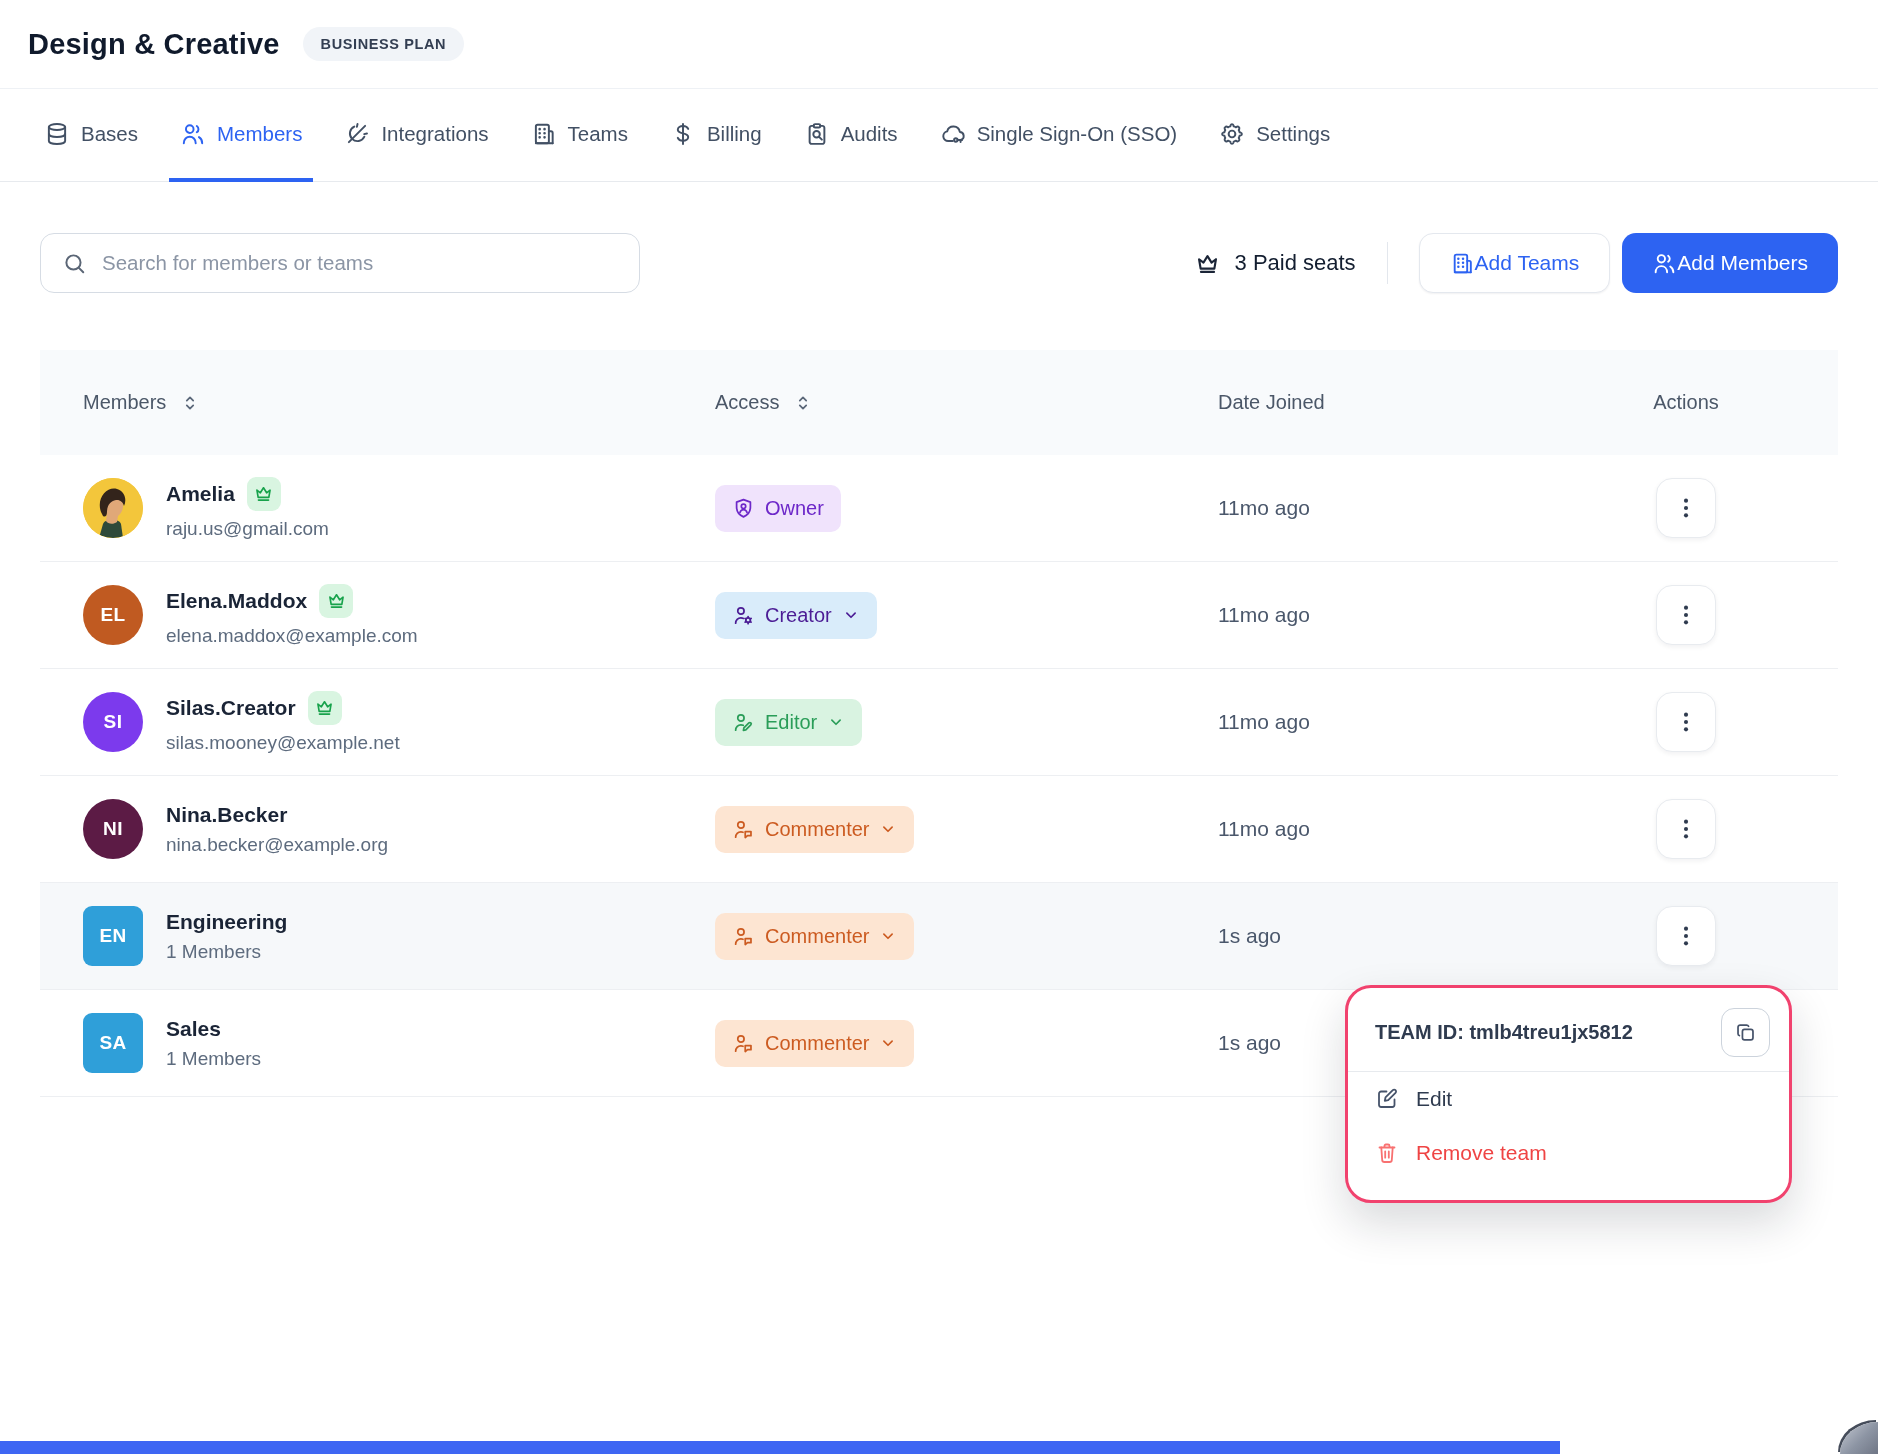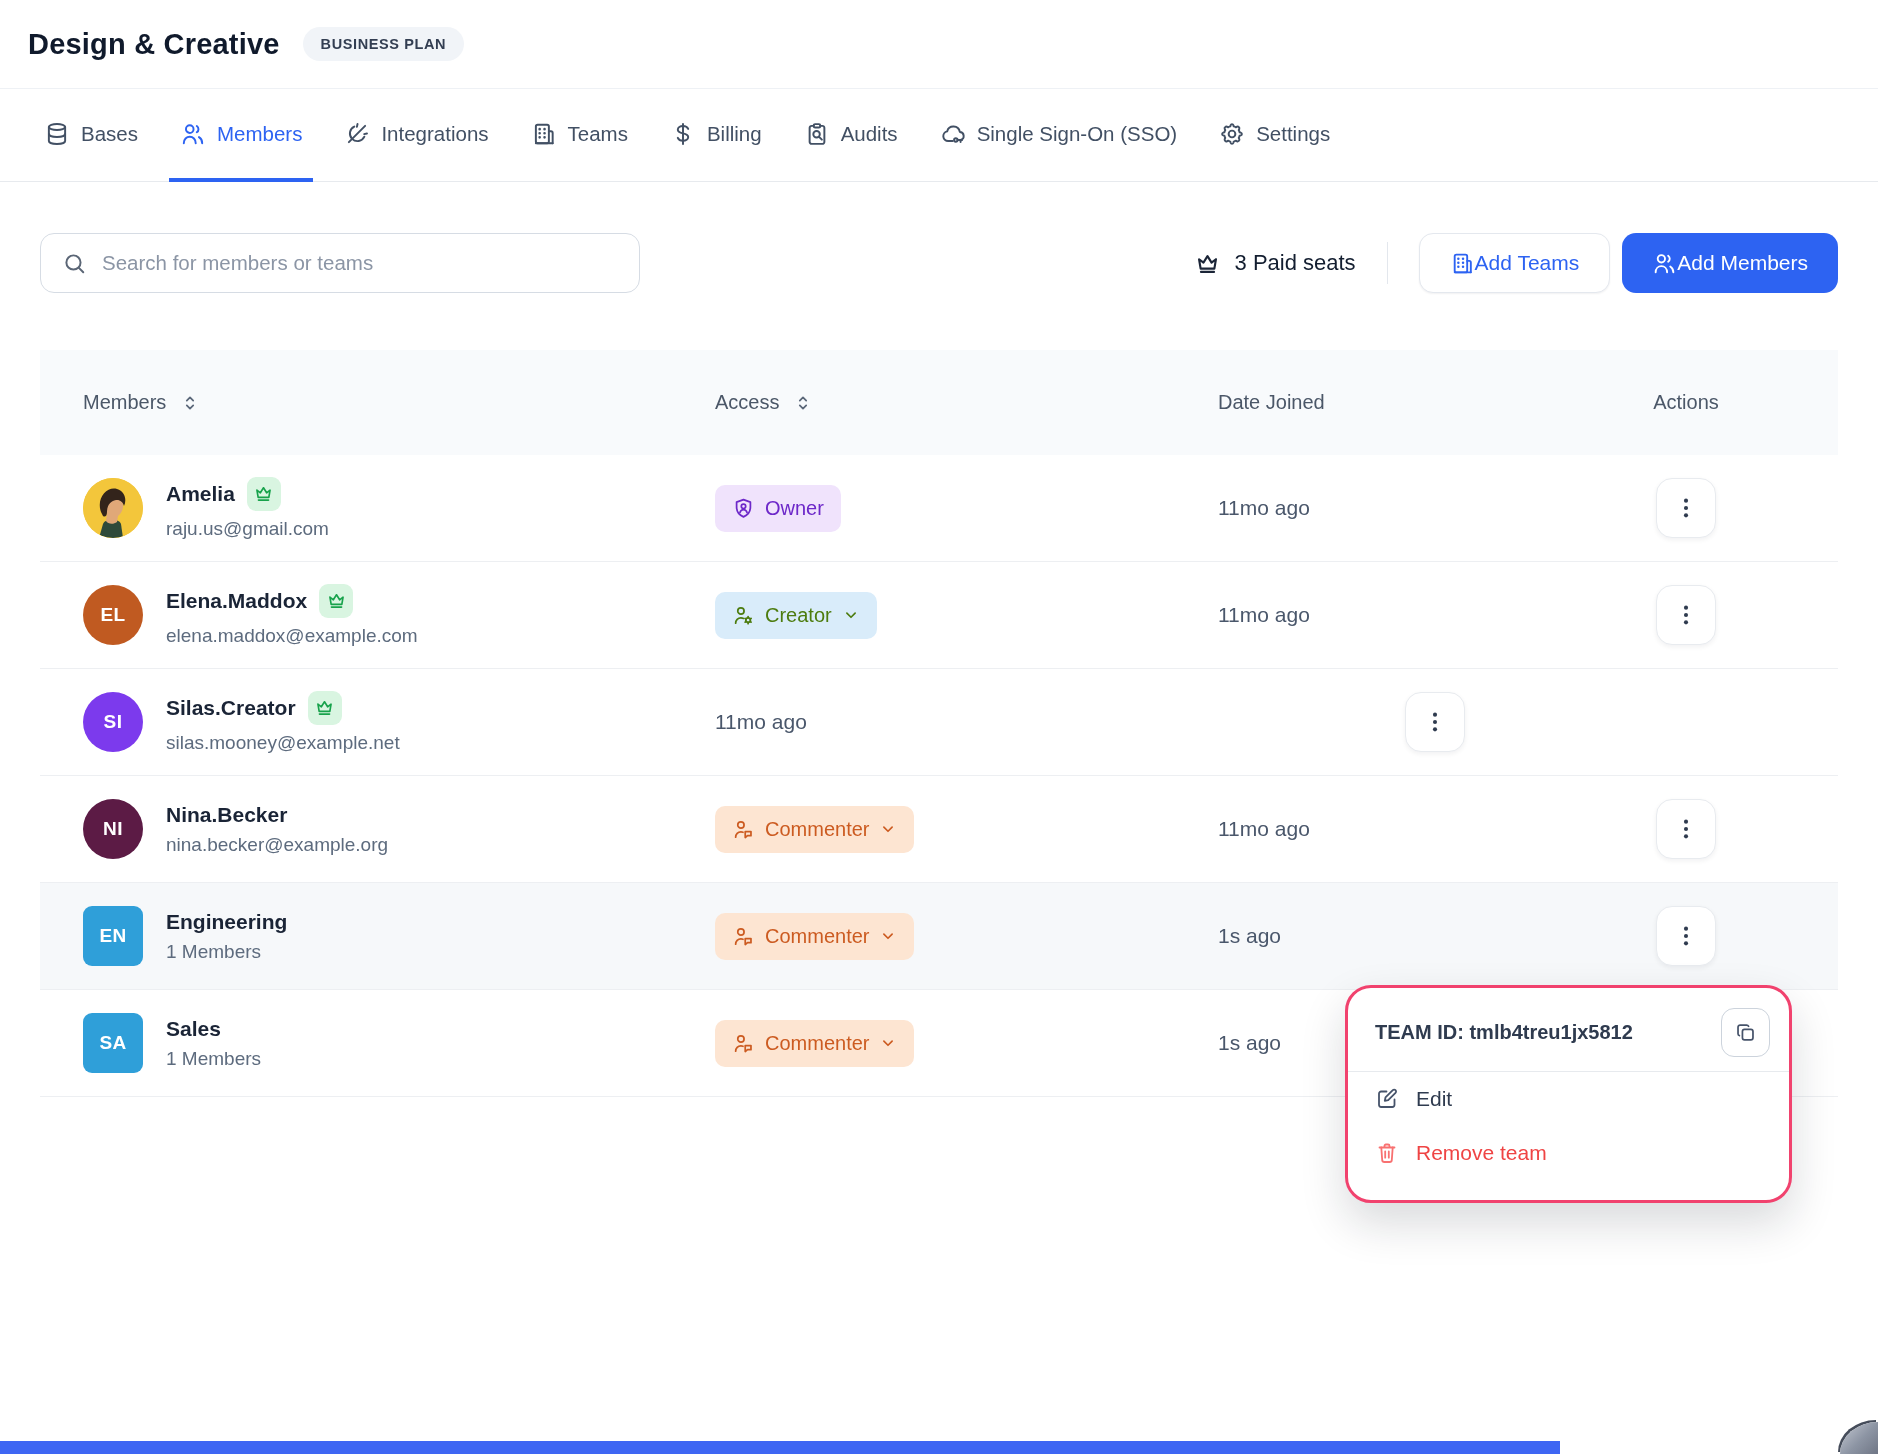--- a/index.html
+++ b/index.html
@@ -68,21 +68,21 @@
   .crown-chip { width: 34px; height: 34px; border-radius: 9px; background: #d9f5e1; color: #17a24b;
     display: flex; align-items: center; justify-content: center; }
   .crown-chip svg { width: 21px; height: 21px; }
   .member-subtitle { font-size: 19px; color: #5d6b7e; }
 
   .badge { display: inline-flex; align-items: center; gap: 10px; height: 47px; border-radius: 10px;
     padding: 0 17px; font-size: 20px; font-weight: 500; cursor: pointer; }
   .badge .badge-icon svg { width: 23px; height: 23px; }
   .badge .badge-chevron svg { width: 18px; height: 18px; }
   .badge.purple { background: #f0e3fc; color: #6d28c9; }
-  .badge.blue   { background: #d9ecfa; color: #4d7c0f; }
+  .badge.blue   { background: #d9ecfa; color: #4c1d95; }
   .badge.green  { background: #d9f3e1; color: #2a9d58; }
   .badge.orange { background: #fde5d2; color: #cc5b21; }
 
   .col-date.cell { font-size: 21px; color: #4a576b; }
   .kebab-btn { width: 60px; height: 60px; border-radius: 16px; background: #fff; border: 1px solid #e8ebef;
     box-shadow: 0 2px 5px rgba(16,24,40,.06); display: flex; align-items: center; justify-content: center;
     cursor: pointer; color: #2f3b4f; }
   .kebab-btn svg { width: 26px; height: 26px; }
 
   
@@ -390,20 +390,37 @@
           <span class="crown-chip">
                 <svg viewBox="0 0 24 24" fill="none" stroke="currentColor" stroke-width="1.9" stroke-linecap="round" stroke-linejoin="round">
                   <path d="M4.5 8.2l3.9 3L12 5.5l3.6 5.7 3.9-3-1.4 8.3H5.9z"></path>
                   <path d="M6.2 19.5h11.6"></path>
                 </svg>
               </span>
         </div>
         <span class="member-subtitle">silas.mooney@example.net</span>
       </div>
     </div>
+    <div class="col col-access">
+      <span class="badge green">
+        <span class="badge-icon ic">
+              <svg viewBox="0 0 24 24" fill="none" stroke="currentColor" stroke-width="1.8" stroke-linecap="round" stroke-linejoin="round">
+                <circle cx="9.3" cy="7.3" r="3.3"></circle>
+                <path d="M3.8 20c0-3.1 2.4-5.6 5.5-5.6.9 0 1.7.2 2.4.55"></path>
+                <path d="M14.4 19.7l-2.5.5.5-2.5 5.2-5.2a1.4 1.4 0 0 1 2 2z"></path>
+              </svg>
+            </span>
+        <span class="badge-label">Editor</span>
+        <span class="badge-chevron ic">
+              <svg viewBox="0 0 24 24" fill="none" stroke="currentColor" stroke-width="2.2" stroke-linecap="round" stroke-linejoin="round">
+                <path d="M6.5 9.5l5.5 5.5 5.5-5.5"></path>
+              </svg>
+            </span>
+      </span>
+    </div>
     <div class="col col-date cell">11mo ago</div>
     <div class="col col-actions">
       <button class="kebab-btn">
         <span class="ic">
               <svg viewBox="0 0 24 24" fill="currentColor" stroke="none">
                 <circle cx="12" cy="5.2" r="1.9"></circle>
                 <circle cx="12" cy="12" r="1.9"></circle>
                 <circle cx="12" cy="18.8" r="1.9"></circle>
               </svg>
             </span>

